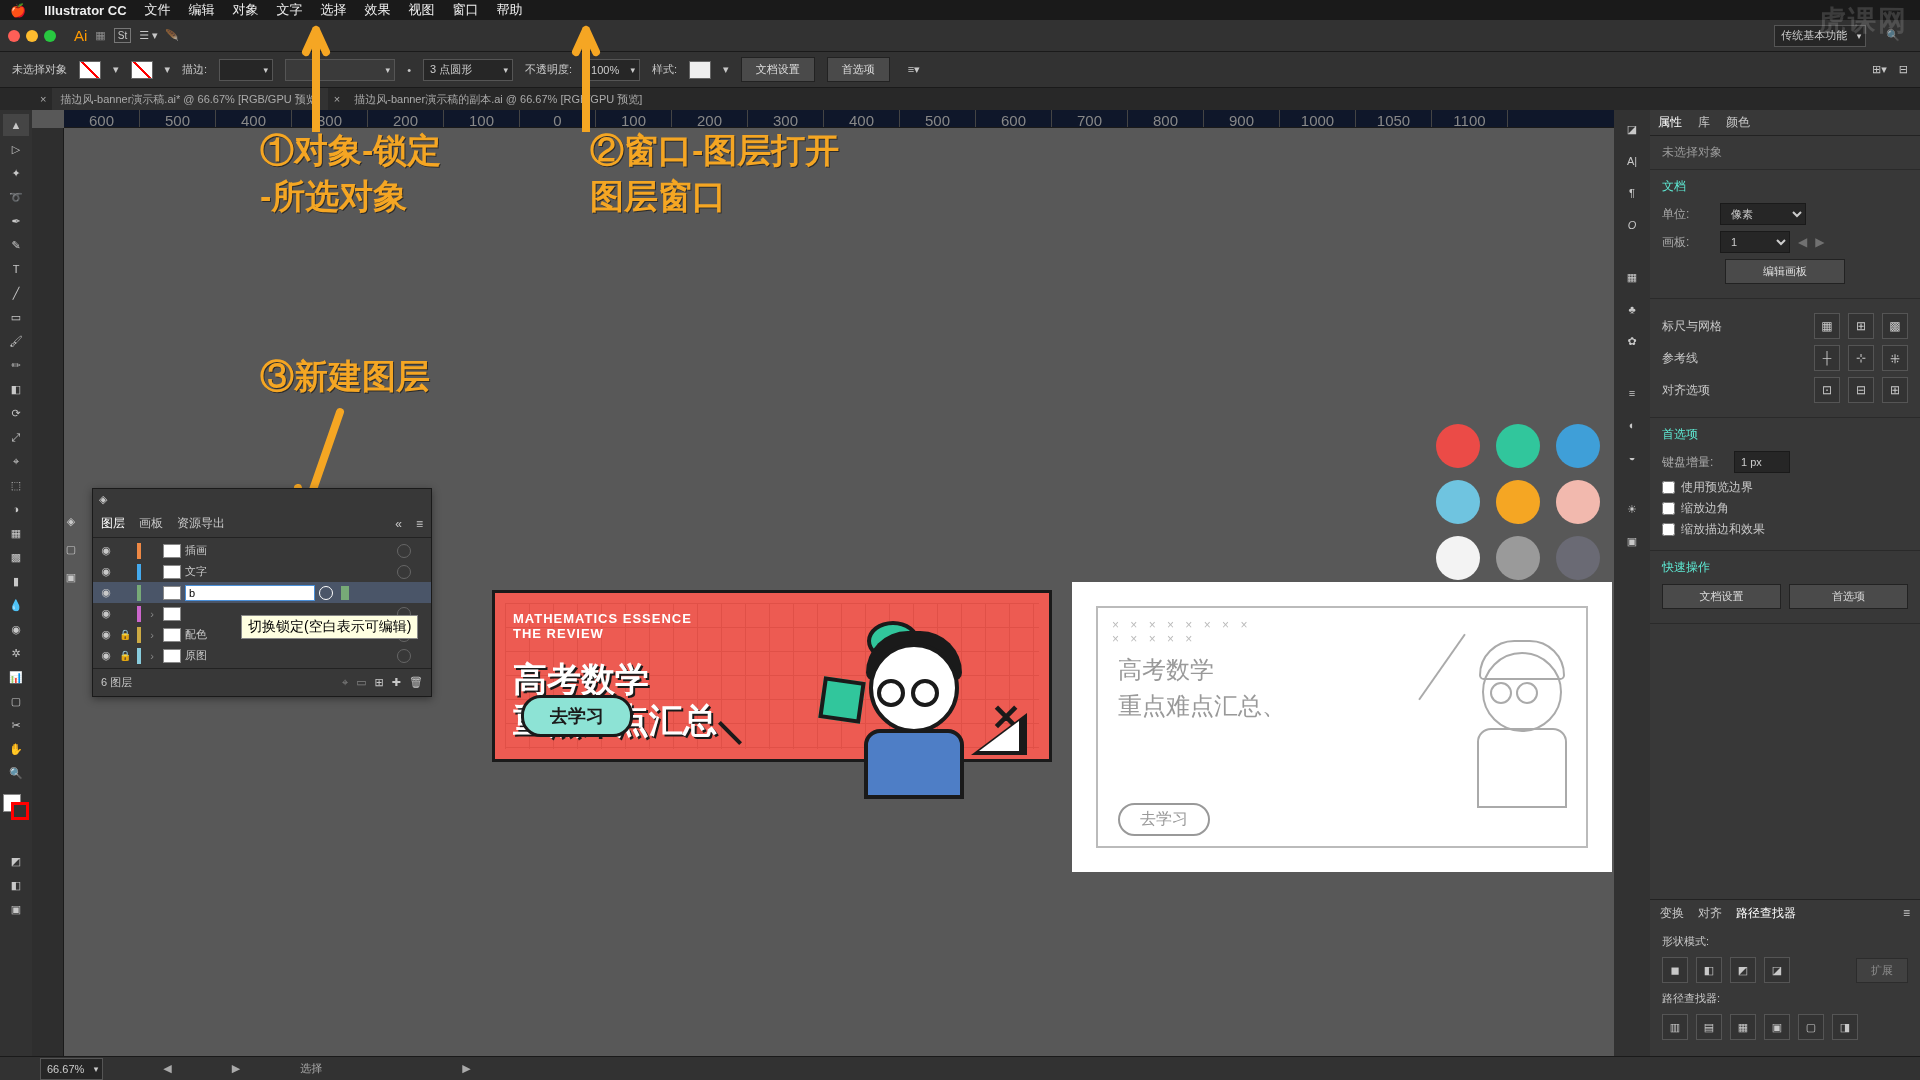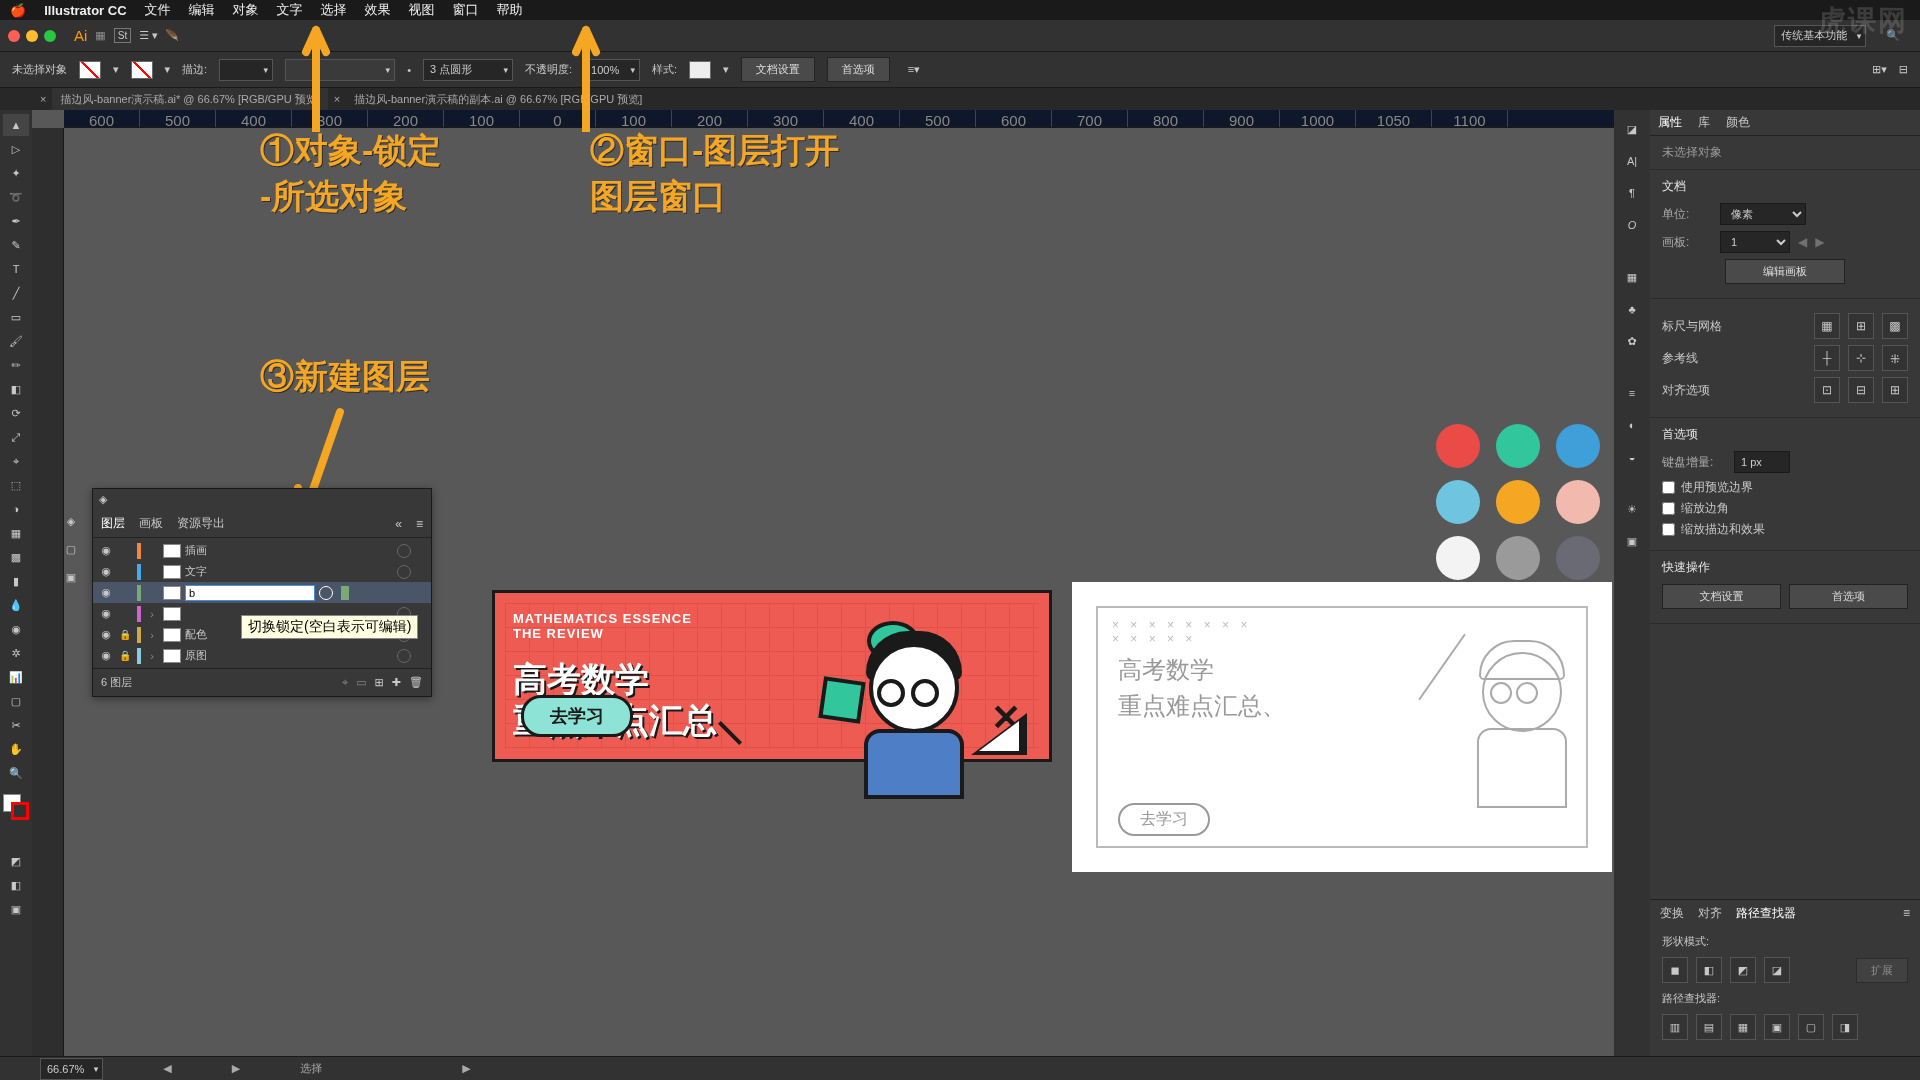--- a/index.html
+++ b/index.html
@@ -45,21 +45,21 @@
 .sketch-teacher{position:absolute;right:20px;top:44px;width:150px;height:210px}
 .sketch-teacher .sh{width:80px;height:80px;border:2px solid #aaa;border-radius:50%;position:absolute;top:26px;left:40px}
 .sketch-teacher .sb{width:90px;height:80px;border:2px solid #aaa;border-radius:14px 14px 0 0;position:absolute;top:102px;left:35px}
 .palette{position:absolute;top:314px;right:10px;display:grid;grid-template-columns:repeat(3,48px);gap:12px}
 .pdot{width:44px;height:44px;border-radius:50%}
 .rtools{width:36px;background:#323232;display:flex;flex-direction:column;align-items:center;padding-top:8px;gap:10px}
 .rpanels{width:270px;background:#383838;display:flex;flex-direction:column}
 .ptabs{height:26px;display:flex;align-items:center;border-bottom:1px solid #222;padding:0 8px;gap:16px;font-size:12px}
 .ptabs span.act{color:#fff}
 .psec{padding:8px 12px;border-bottom:1px solid #2a2a2a;font-size:12px}
-.psec .hdr{color:#e5e5e5;margin-bottom:8px}
+.psec .hdr{color:#5eead4;margin-bottom:8px}
 .prow{display:flex;align-items:center;gap:8px;margin:6px 0}
 .prow label{color:#aaa;width:50px}
 .psel{background:#262626;border:1px solid #1a1a1a;color:#ccc;padding:2px 6px;height:22px;font-size:11px}
 .pbtn{background:#4a4a4a;border:1px solid #222;color:#ddd;padding:4px 14px;font-size:11px;cursor:pointer}
 .iconbtn{width:26px;height:26px;border:1px solid #555;background:#333;display:inline-flex;align-items:center;justify-content:center}
 .chk{display:flex;align-items:center;gap:6px;margin:4px 0}
 .chk input{accent-color:#666}
 .layers{position:absolute;left:92px;top:488px;width:340px;background:#383838;border:1px solid #1a1a1a;box-shadow:0 2px 8px rgba(0,0,0,.4);z-index:50}
 .layers .lhead{display:flex;align-items:center;height:28px;padding:0 8px;gap:14px;font-size:12px;border-bottom:1px solid #222}
 .layers .lhead span.act{color:#fff}

